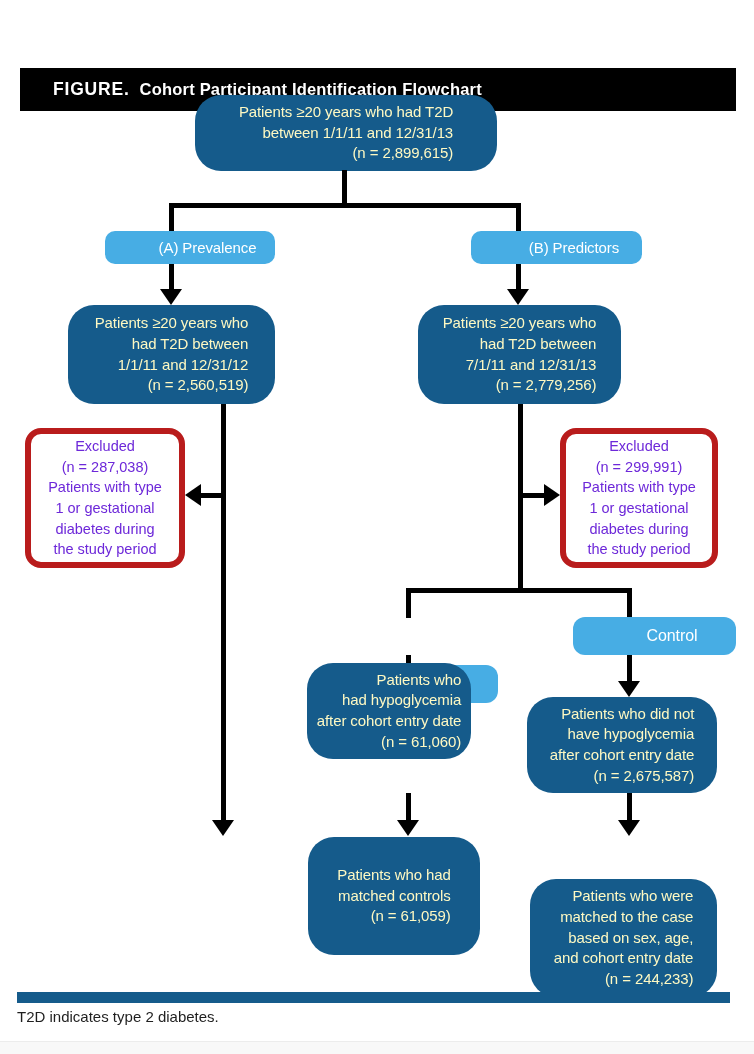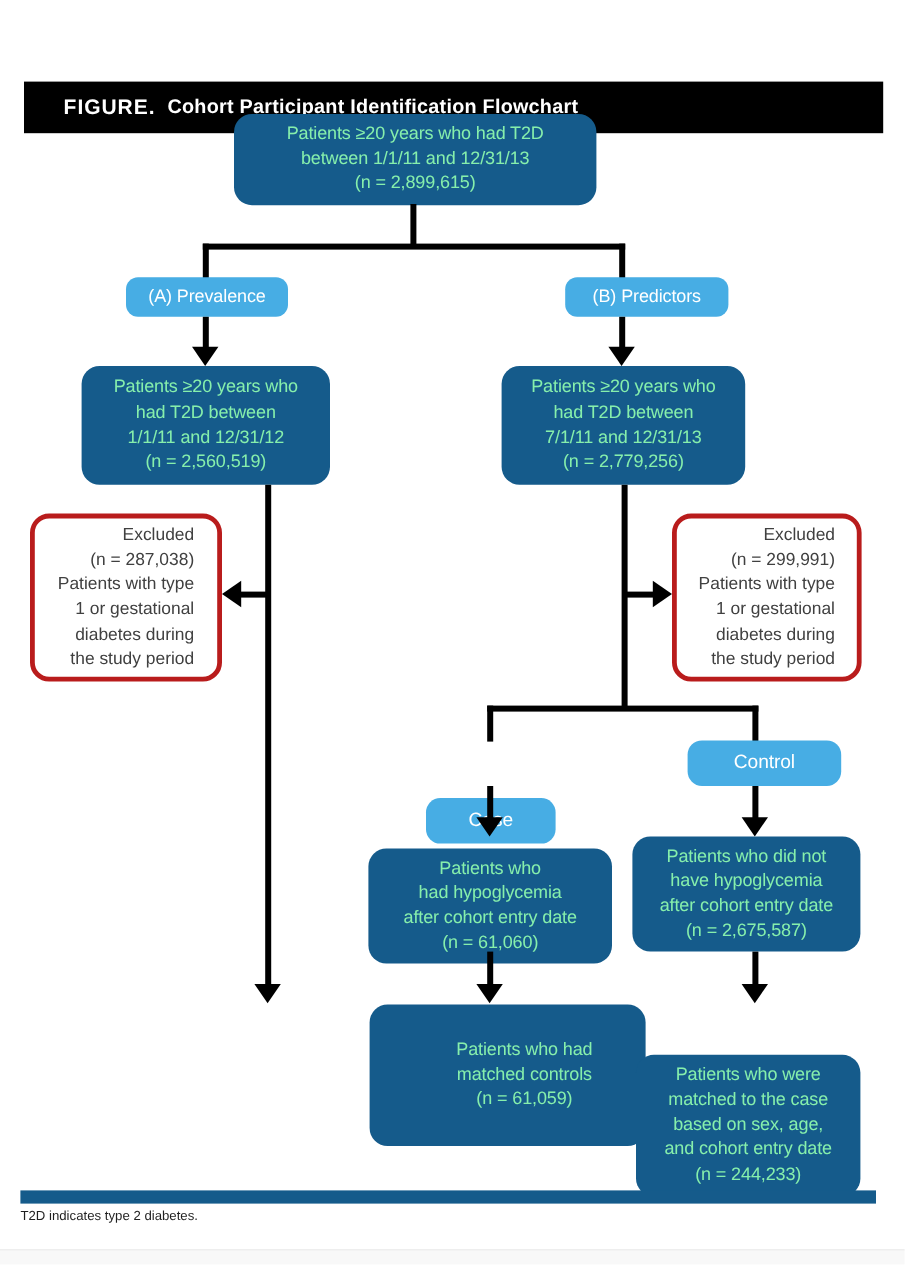--- a/index.html
+++ b/index.html
@@ -7,45 +7,45 @@
         font-family:"Liberation Sans",sans-serif;overflow:hidden;}
 
   
   .title-bar{position:absolute;left:20px;top:20px;width:716px;height:43px;
              background:#000;color:#fff;display:flex;align-items:center;padding-left:33px;
              box-sizing:border-box;margin-top:48px;}
   .title-bar .fig{font-weight:bold;font-size:17.5px;letter-spacing:.8px;}
   .title-bar .ttl{font-weight:600;font-size:16.5px;margin-left:10px;letter-spacing:.2px;}
 
   
-  .box{position:absolute;background:#155B8B;color:#86efac;border-radius:15px;
-       display:flex;align-items:center;justify-content:center;text-align:center;
+  .box{position:absolute;background:#155B8B;color:#fef9c3;border-radius:26px;
+       display:flex;align-items:center;justify-content:center;text-align:right;
        font-size:15px;line-height:1.38;white-space:pre-line;letter-spacing:-0.1px;}
   .tag{position:absolute;background:#47ADE4;color:#fff;border-radius:10px;
        display:flex;align-items:center;justify-content:center;text-align:center;
-       font-size:15px;letter-spacing:-0.1px;}
-  .obox{position:absolute;background:#fff;border:4px solid #b91c1c;border-radius:16px;
-        color:#404040;display:flex;align-items:center;justify-content:center;text-align:right;
+       font-size:15px;letter-spacing:-0.1px;padding-left:35px;}
+  .obox{position:absolute;background:#fff;border:6px solid #b91c1c;border-radius:16px;
+        color:#6d28d9;display:flex;align-items:center;justify-content:center;text-align:center;
         font-size:14.5px;line-height:1.42;white-space:pre-line;box-sizing:border-box;}
 
   
   .line{position:absolute;background:#000;}
   .ah-down{position:absolute;width:0;height:0;
            border-left:11px solid transparent;border-right:11px solid transparent;
            border-top:16px solid #000;}
   .ah-left{position:absolute;width:0;height:0;
            border-top:11px solid transparent;border-bottom:11px solid transparent;
            border-right:16px solid #000;}
   .ah-right{position:absolute;width:0;height:0;
             border-top:11px solid transparent;border-bottom:11px solid transparent;
             border-left:16px solid #000;}
 
   
   .footer-bar{position:absolute;left:17px;top:992px;width:713px;height:11px;background:#155B8B;}
-  .footnote{position:absolute;left:17px;top:1008px;font-size:11px;color:#1f1f1f;}
+  .footnote{position:absolute;left:17px;top:1008px;font-size:15px;color:#1f1f1f;}
   .bottom-strip{position:absolute;left:0;top:1041px;width:754px;height:13px;
                 background:#f8f8f8;border-top:1px solid #ececec;box-sizing:border-box;}
 </style>
 </head>
 <body>
 
 <div id="page">
 
   <div class="title-bar">
     <span class="fig">FIGURE.</span>
@@ -106,35 +106,35 @@
   <div class="line" style="left:627px;top:588px;width:5px;height:30px;"></div>
 
   <div class="tag" style="left:355px;top:617px;width:108px;height:38px;border-radius:12px;font-size:16px;margin-top:48px;">Case</div>
   <div class="tag" style="left:573px;top:617px;width:128px;height:38px;border-radius:12px;font-size:16px;">Control</div>
 
   <div class="line" style="left:406px;top:655px;width:5px;height:28px;"></div>
   <div class="ah-down" style="left:397px;top:681px;"></div>
   <div class="line" style="left:627px;top:655px;width:5px;height:28px;"></div>
   <div class="ah-down" style="left:618px;top:681px;"></div>
 
-  <div class="box" style="left:307px;top:707px;width:203px;height:96px;">Patients who
+  <div class="box" style="left:307px;top:663px;width:164px;height:96px;">Patients who
 had hypoglycemia
 after cohort entry date
 (n = 61,060)</div>
   <div class="box" style="left:527px;top:697px;width:190px;height:96px;">Patients who did not
 have hypoglycemia
 after cohort entry date
 (n = 2,675,587)</div>
 
   <div class="line" style="left:406px;top:793px;width:5px;height:28px;"></div>
   <div class="ah-down" style="left:397px;top:820px;"></div>
   <div class="line" style="left:627px;top:793px;width:5px;height:28px;"></div>
   <div class="ah-down" style="left:618px;top:820px;"></div>
 
-  <div class="box" style="left:308px;top:837px;width:202px;height:118px;padding-left:28px;">Patients who had
+  <div class="box" style="left:308px;top:837px;width:172px;height:118px;">Patients who had
 matched controls
 (n = 61,059)</div>
   <div class="box" style="left:530px;top:879px;width:187px;height:118px;">Patients who were
 matched to the case
 based on sex, age,
 and cohort entry date
 (n = 244,233)</div>
 
   <div class="footer-bar"></div>
   <div class="footnote">T2D indicates type 2 diabetes.</div>

